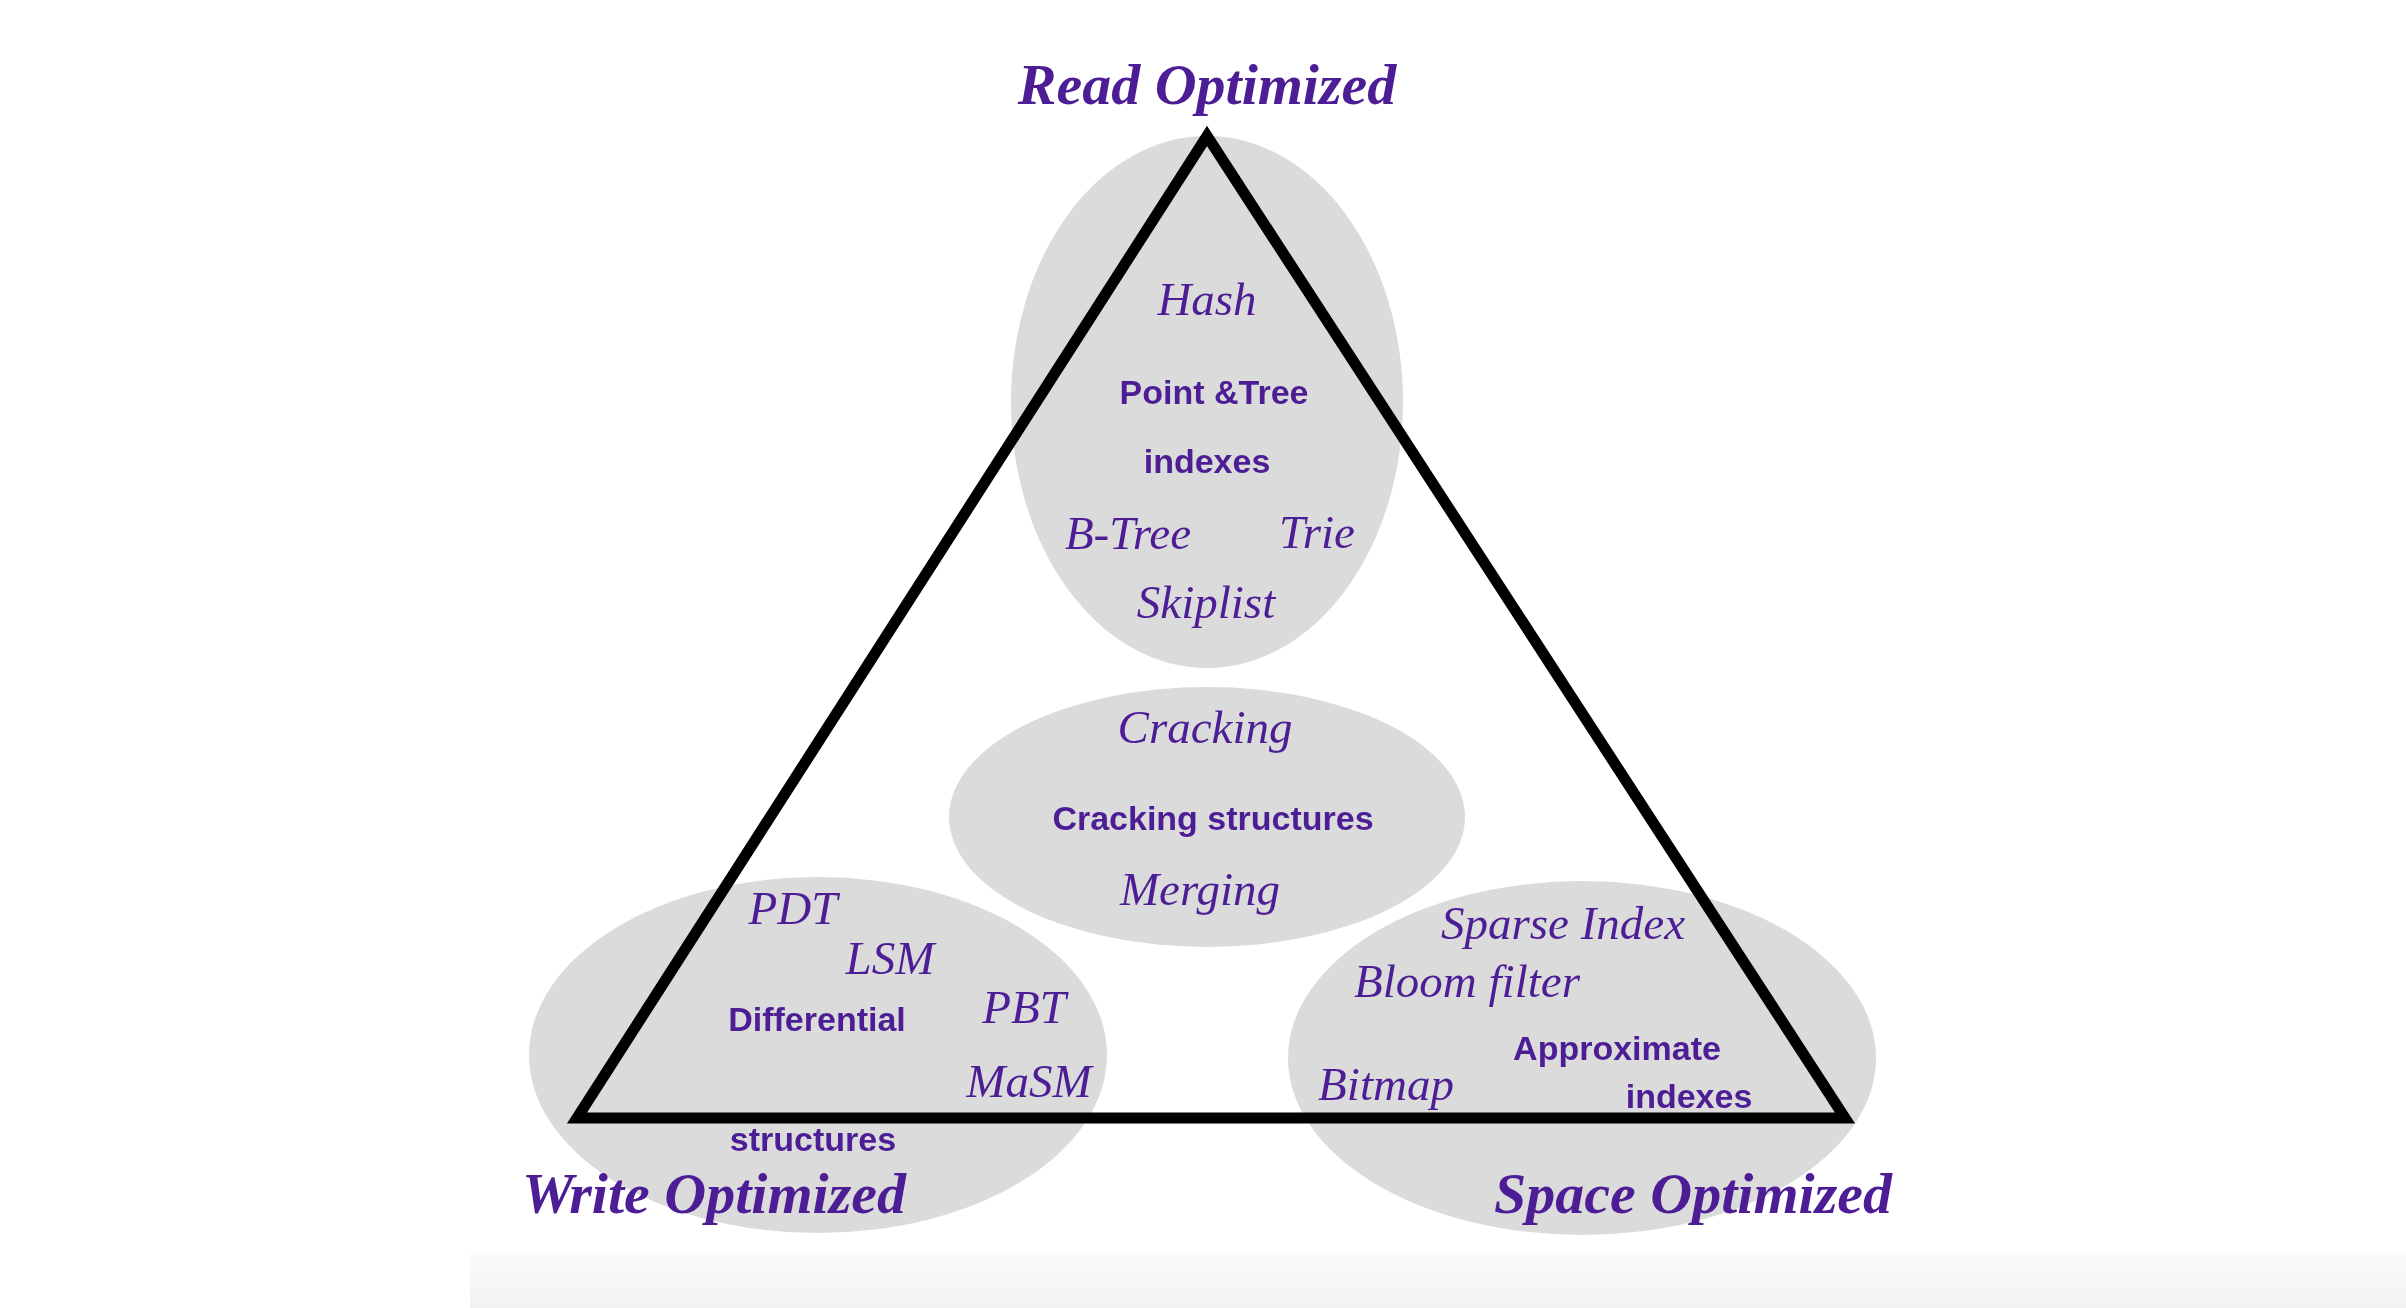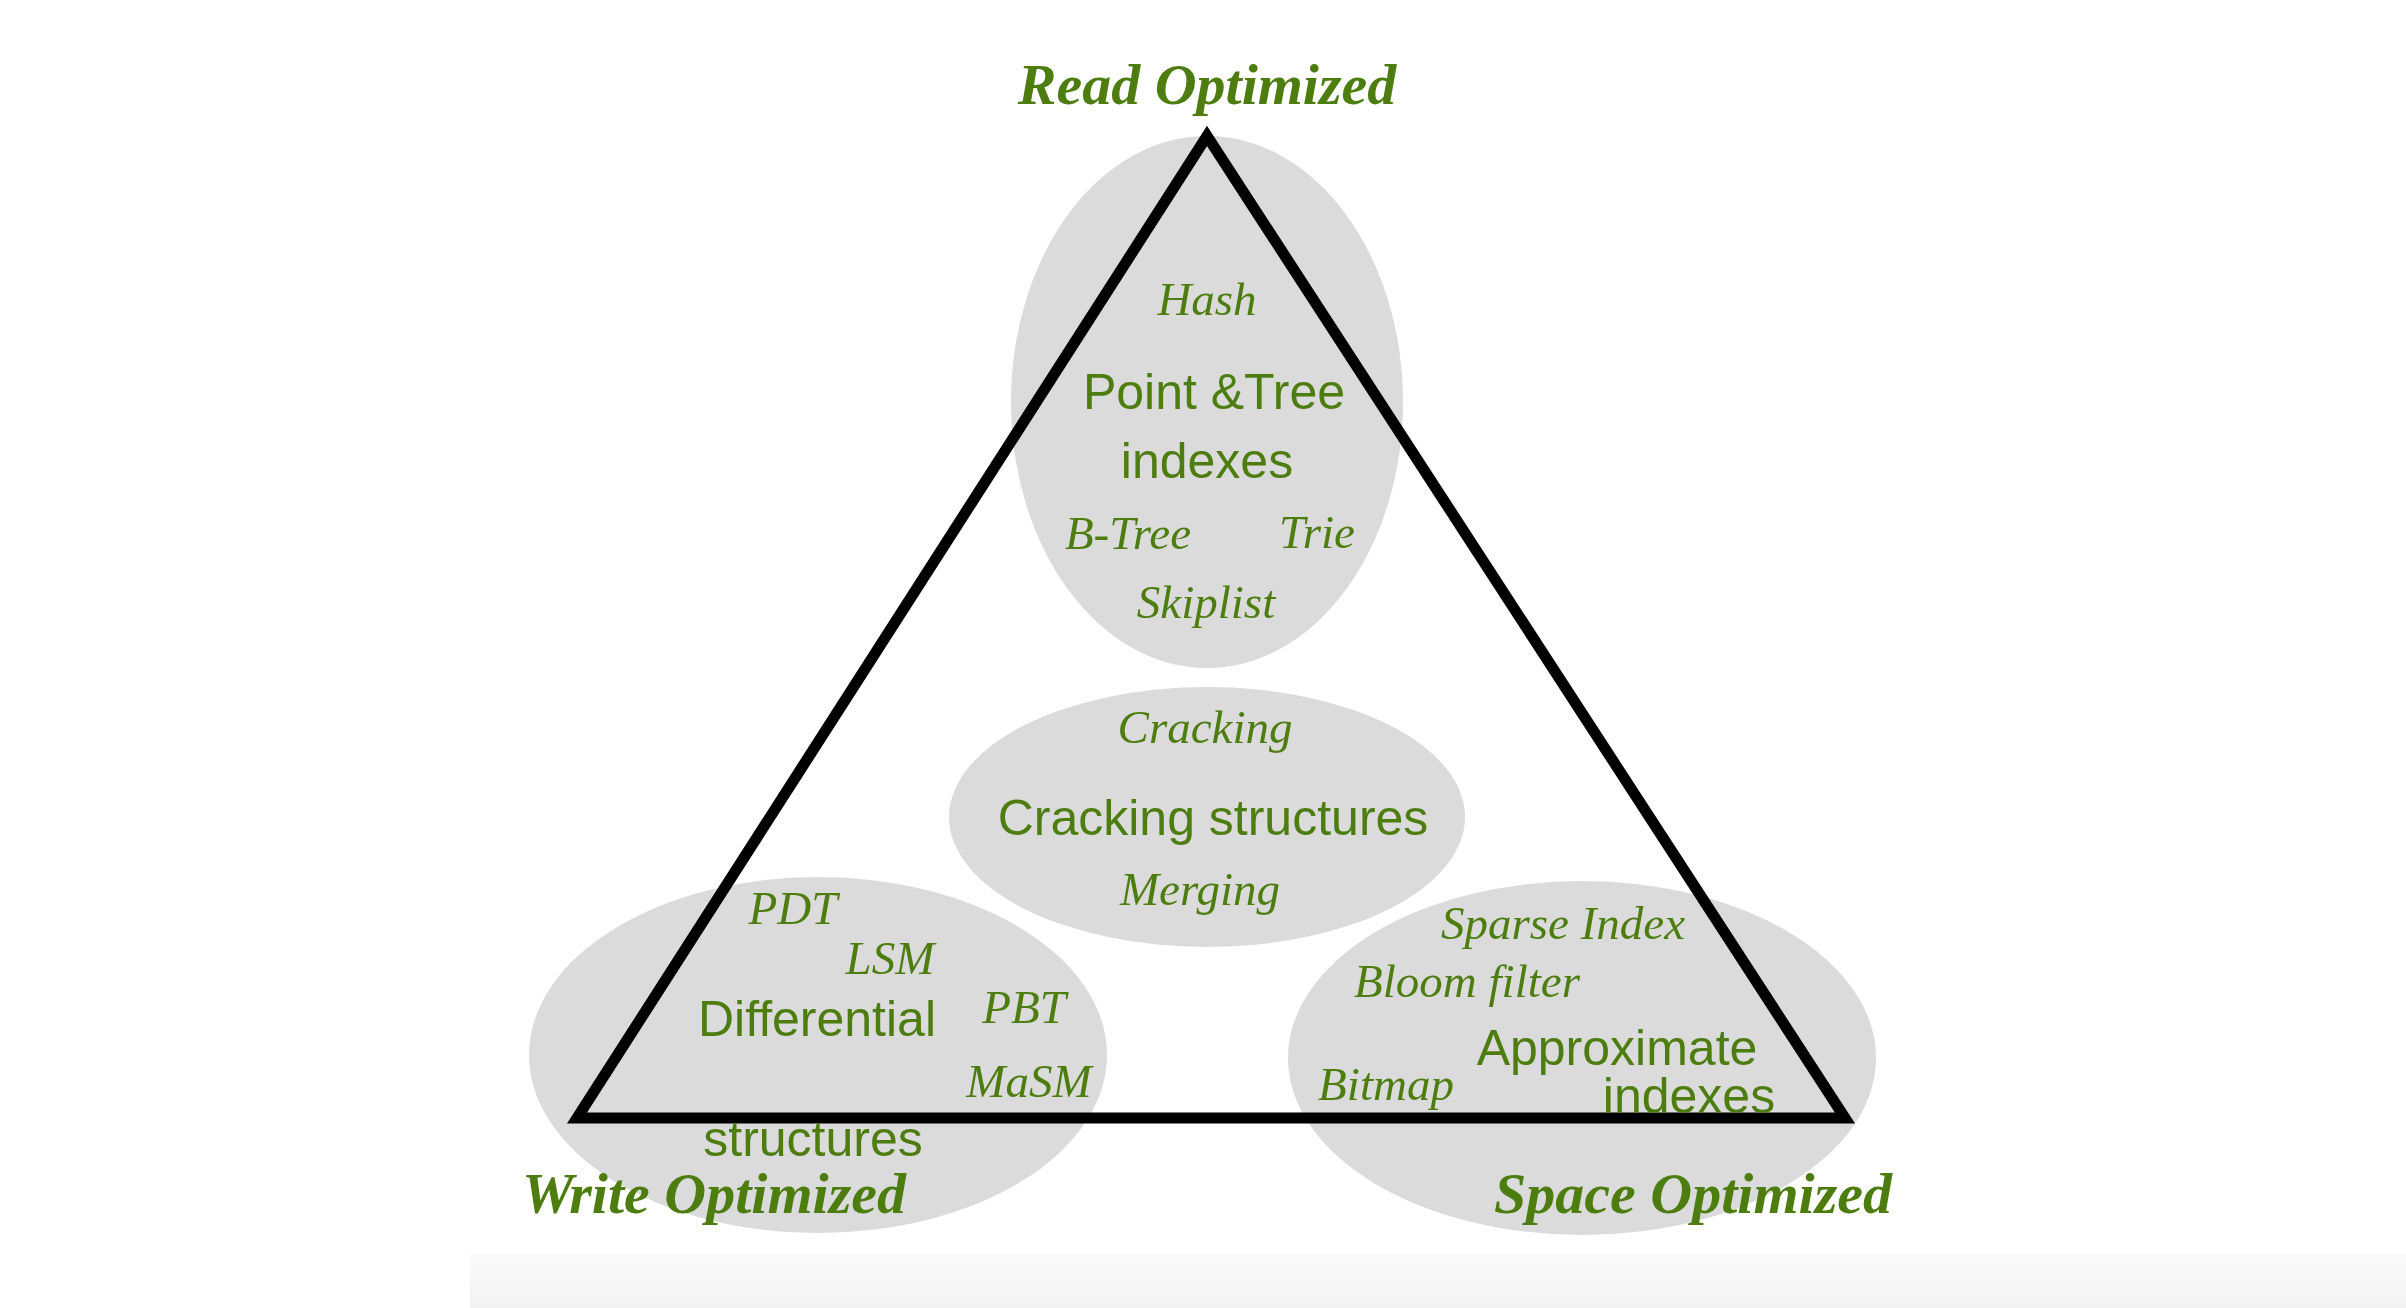--- a/index.html
+++ b/index.html
@@ -28,38 +28,38 @@
     position: absolute;
     left: 0;
     top: 0;
     width: 2406px;
     height: 1308px;
   }
   .label {
     position: absolute;
     transform: translate(-50%, -50%);
     white-space: nowrap;
-    color: #4d7c0f;
+    color: #4c1d95;
     z-index: 5;
   }
   .vertex {
     font-family: "Liberation Serif", "DejaVu Serif", serif;
     font-weight: bold;
     font-style: italic;
     font-size: 58px;
   }
   .item {
     font-family: "Liberation Serif", "DejaVu Serif", serif;
     font-style: italic;
     font-size: 47px;
   }
   .group-title {
     font-family: "Liberation Sans", "DejaVu Sans", sans-serif;
-    font-weight: normal;
-    font-size: 50px;
+    font-weight: bold;
+    font-size: 34px;
   }
 </style>
 </head>
 <body>
 
 <div class="canvas">
 
   <div class="bottom-band"></div>
 
   <svg class="diagram" viewBox="0 0 2406 1308">

